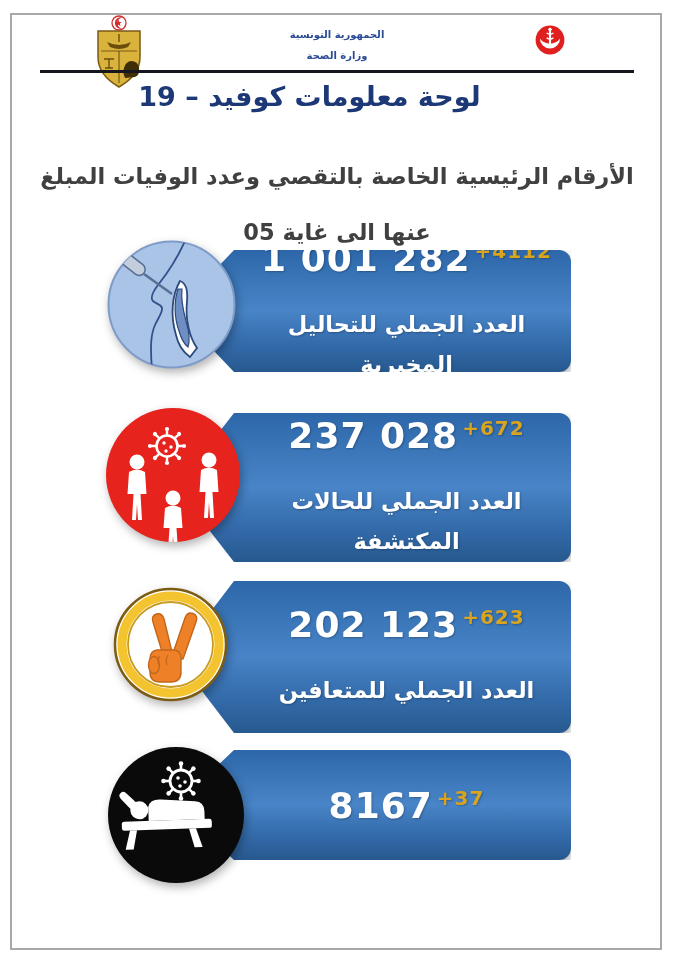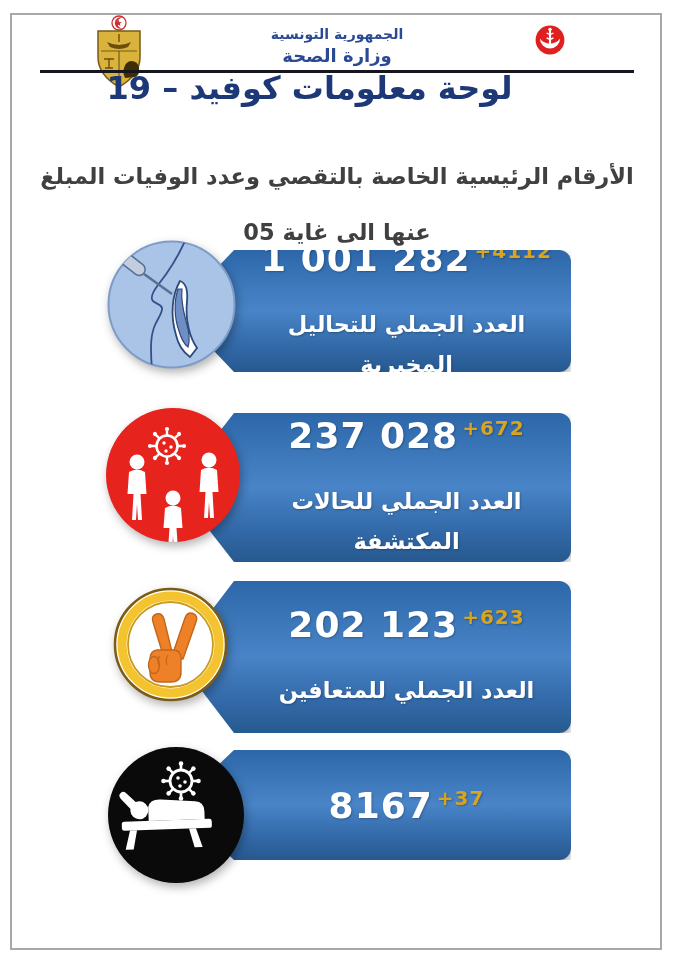--- a/index.html
+++ b/index.html
@@ -10,27 +10,27 @@
   .frame{
     position:absolute;left:10px;top:13px;width:648px;height:933px;
     border:2px solid #a8a8a8;background:#ffffff;
   }
   
   .emblem{position:absolute;left:95px;top:15px;width:48px;height:74px;}
   .hdr-text{
     position:absolute;top:24px;left:217px;width:240px;text-align:center;
     color:#2b4a94;font-weight:bold;direction:rtl;
   }
-  .hdr-text .l1{font-size:14px;line-height:21px;}
-  .hdr-text .l2{font-size:18px;line-height:22px;}
+  .hdr-text .l1{font-size:10px;line-height:21px;}
+  .hdr-text .l2{font-size:10px;line-height:22px;}
   .moh-logo{position:absolute;left:534px;top:24px;width:32px;height:32px;}
   .divider{position:absolute;top:70px;left:40px;width:594px;height:3px;background:#16161e;}
   .title{
-    position:absolute;top:69px;left:0;width:619px;text-align:center;
-    font-size:32px;font-weight:bold;color:#1d3876;direction:rtl;
+    position:absolute;top:81px;left:0;width:619px;text-align:center;
+    font-size:27px;font-weight:bold;color:#1d3876;direction:rtl;
   }
   .subtitle{
     position:absolute;top:148px;left:37px;width:600px;text-align:center;
     font-size:22.5px;font-weight:bold;color:#404040;direction:rtl;line-height:56px;
   }
   
   .banner{
     position:absolute;left:176px;width:395px;box-sizing:border-box;
     background:linear-gradient(180deg,#2d67a9 0%,#3d79bb 30%,#4884c7 50%,#336aa9 78%,#27598f 100%);
     clip-path:polygon(0 50%,58px 0,100% 0,100% 100%,58px 100%);

